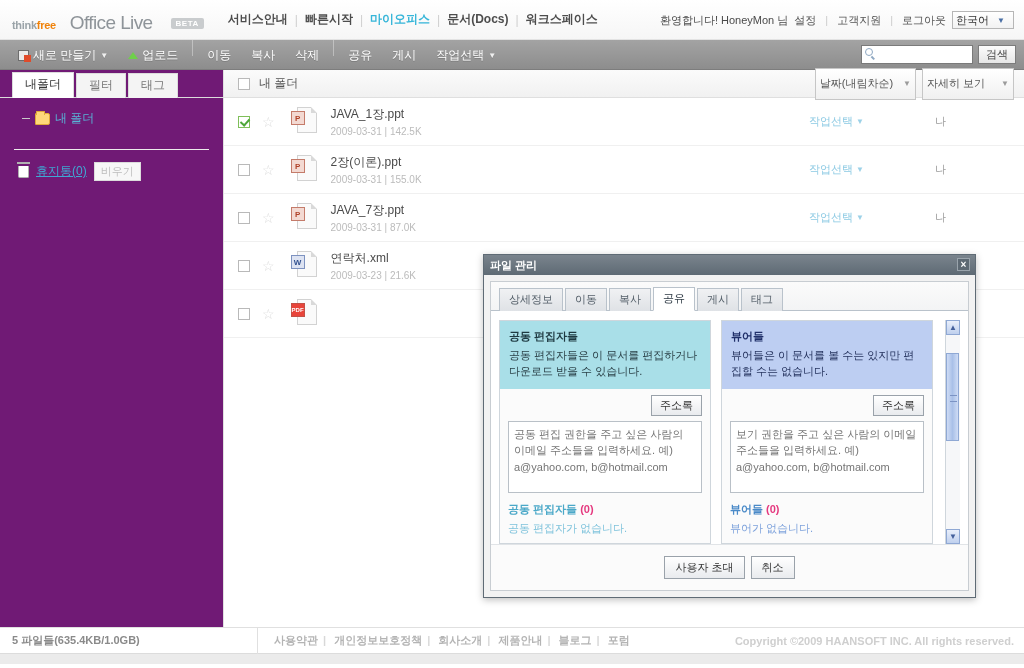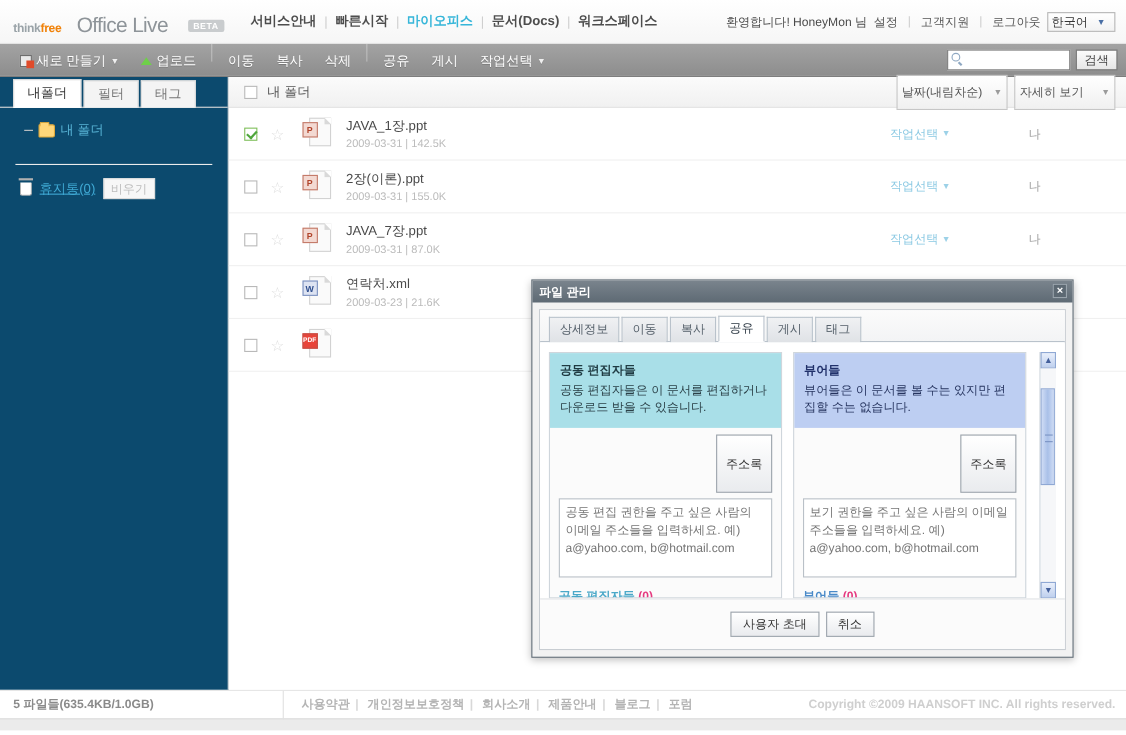--- a/index.html
+++ b/index.html
@@ -102,21 +102,21 @@
     height: 19px; padding: 0 7px; font-size: 11px; color:#444;
     border:1px solid #7c7c7c; background: linear-gradient(#fcfcfc,#e6e6e6);
     display:flex;align-items:center;
   }
 
   
   .body-wrap { display: flex; height: 557px; }
 
   
   .sidebar {
-    width: 208px; background: #0c4a6e; border-right: 1px solid #e0e0e0;
+    width: 224px; background: #701a75; border-right: 1px solid #e0e0e0;
     position: relative;
   }
   .side-tabs {
     display:flex; padding: 8px 0 0 12px; gap: 2px;
     border-bottom: 1px solid #dcdcdc; height: 28px; align-items: flex-end;
   }
   .side-tab {
     font-size: 12px; padding: 3px 12px 4px; border: 1px solid #dcdcdc;
     border-bottom: none; background: #f4f4f4; color: #777; position: relative; top: 1px;
   }
@@ -245,21 +245,21 @@
   .col-header { padding: 8px 9px 9px; }
   .col-header.editors { background: #a9dfe8; }
   .col-header.viewers { background: #bdcef2; }
   .col-title { font-size: 11px; font-weight: bold; color: #1f3a42; margin-bottom: 4px; }
   .col-desc { font-size: 11px; color: #2b4148; line-height: 1.45; }
   .col-header.viewers .col-title { color: #20306a; }
   .col-header.viewers .col-desc { color: #26345f; }
   .addr-row { display: flex; justify-content: flex-end; padding: 6px 8px 0; }
   .btn-addr {
     font-size: 11px; color: #333; border: 1px solid #9aa2aa;
-    background: linear-gradient(#ffffff,#e9ebee); padding: 18px 8px; text-align: right;
+    background: linear-gradient(#ffffff,#e9ebee); padding: 2px 8px; text-align: right;
   }
   .mail-area {
     margin: 5px 8px 0; height: 72px; border: 1px solid #b9c0c7; background: #fff;
     font-size: 11px; color: #5b5b5b; padding: 4px 5px; line-height: 1.5;
     overflow: hidden; font-family: "Liberation Sans", sans-serif; resize: none;
     width: calc(100% - 16px); display:block;
   }
   .count-line { padding: 9px 8px 0; font-size: 11px; font-weight: bold; color: #4aa8c8; }
   .count-line.viewers { color:#4a8ac8; }
   .count-num { color: #e5397f; }

